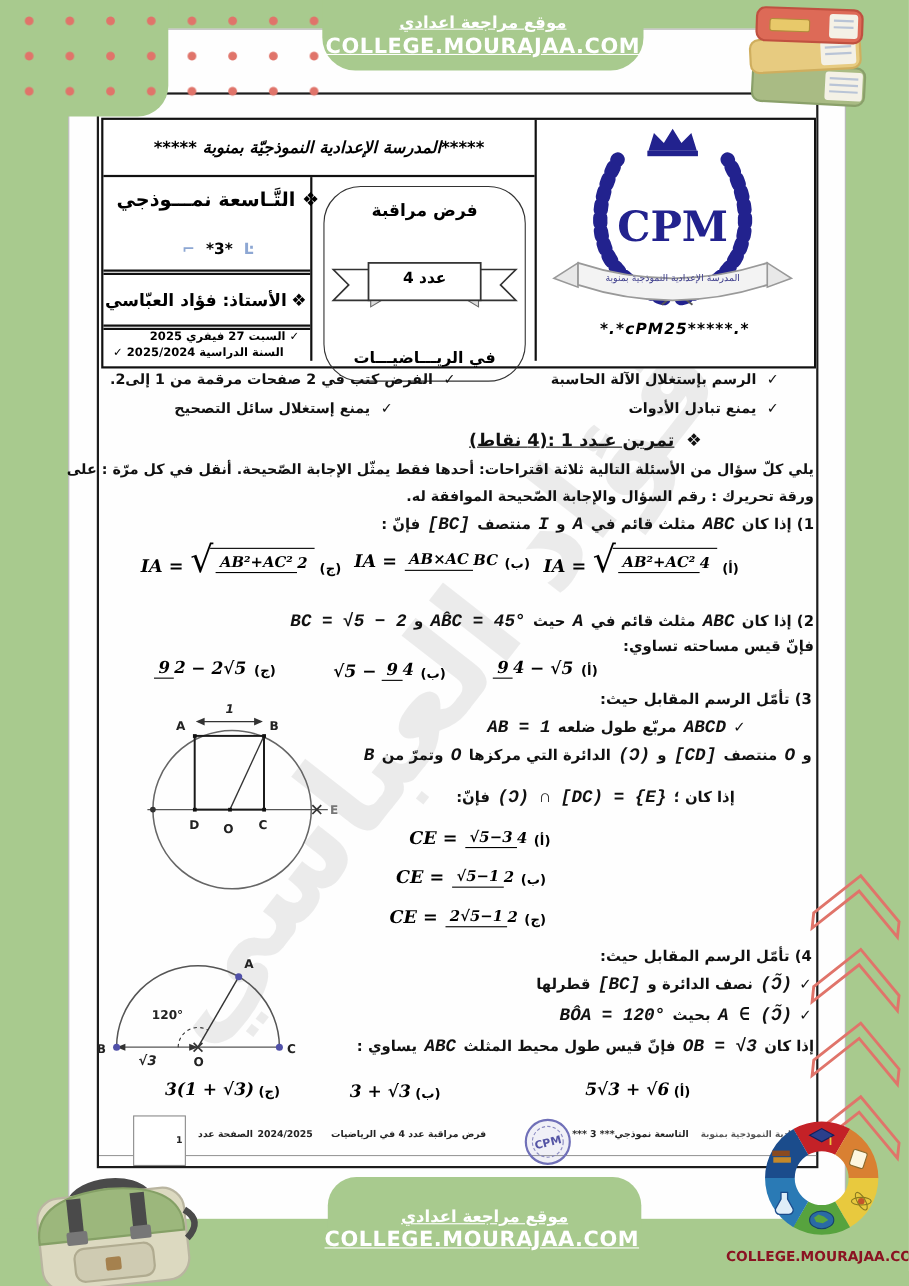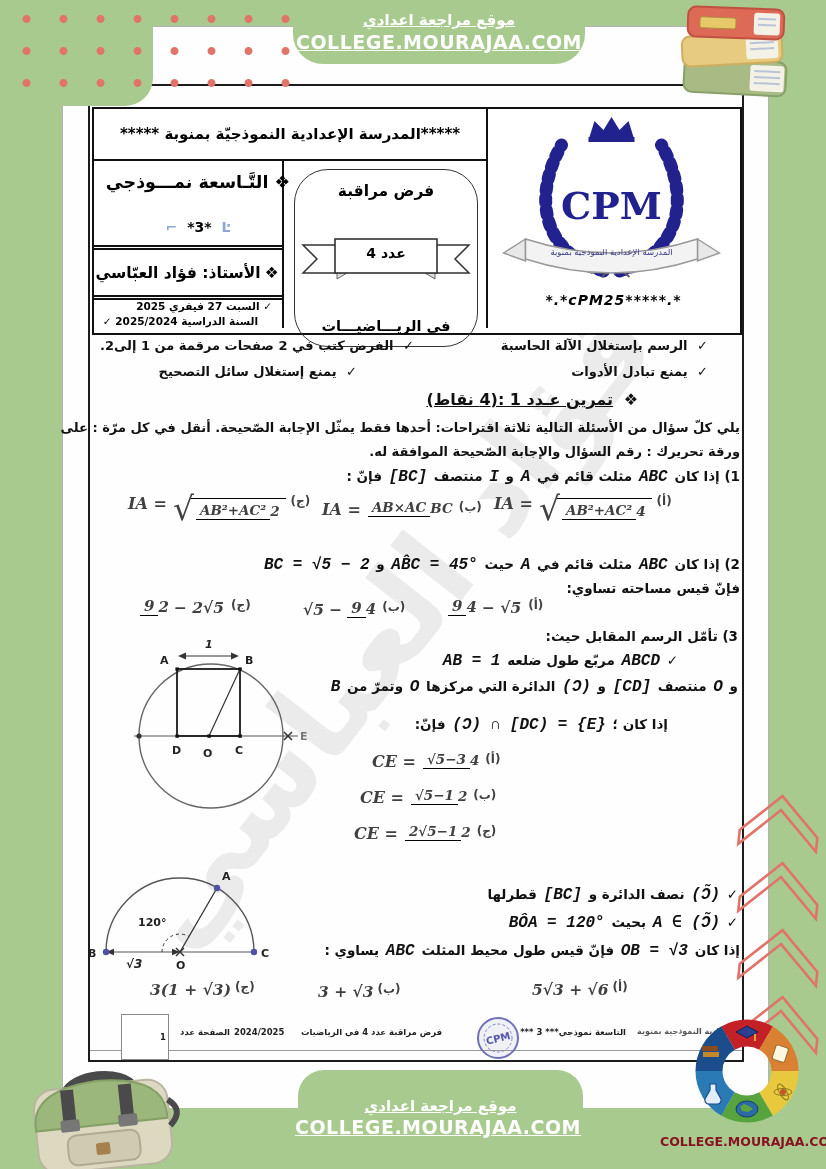--- a/index.html
+++ b/index.html
@@ -18,21 +18,21 @@
           display:flex;flex-direction:column;align-items:center;justify-content:center;gap:2px;}
   .bannertxt1{color:#fff;font-weight:bold;font-size:15px;text-decoration:underline;}
   .bannertxt2{color:#fff;font-weight:bold;font-size:19px;text-decoration:underline;letter-spacing:.5px;}
   .bstrip{left:0;top:1108px;width:826px;height:61px;background:#a8ca8e;}
   .btab{left:298px;top:1070px;width:285px;height:45px;background:#a8ca8e;border-radius:26px 26px 0 0;
         display:flex;align-items:flex-end;justify-content:center;padding-bottom:2px;}
   .badge{left:660px;top:1134px;width:166px;text-align:center;color:#8a1322;font-weight:bold;font-size:12.5px;}
   
   .htable{left:92px;top:107px;width:646px;height:224px;border:2.5px solid #111;background:#fff;}
   .c-school{left:0;top:0;width:392px;height:50px;border-bottom:2.5px solid #111;display:flex;align-items:center;justify-content:center;
-            font-weight:bold;font-size:15px;direction:rtl;}
+            font-weight:bold;font-size:15px;direction:rtl;font-style:italic;}
   .c-logo{left:392px;top:0;width:251px;height:219px;border-left:2.5px solid #111;}
   .vsep{left:188px;top:52px;width:0;height:167px;border-left:2.5px solid #111;}
   .dline{border-top:5px double #111;height:0;}
   .c-class{left:11px;top:54px;width:186px;height:80px;display:flex;flex-direction:column;align-items:center;justify-content:center;direction:rtl;gap:24px;}
   .c-teacher{left:0;top:143px;width:186px;height:42px;display:flex;align-items:center;justify-content:center;direction:rtl;font-weight:bold;font-size:15.5px;}
   .c-dates{left:0;top:192px;width:186px;height:27px;}
   .dateline{position:absolute;direction:rtl;font-weight:bold;font-size:10.5px;white-space:nowrap;}
   .exambox{left:200px;top:60px;width:182px;height:152px;border:1.6px solid #333;border-radius:34px;
            display:flex;flex-direction:column;align-items:center;justify-content:space-between;padding:12px 0;}
   .exline{font-weight:bold;font-size:15.5px;direction:rtl;}
@@ -41,22 +41,22 @@
   .logocode{position:absolute;left:0;top:183px;width:251px;text-align:center;font-style:italic;font-weight:bold;font-size:14px;letter-spacing:1px;}
   
   .ar-line{position:absolute;direction:rtl;text-align:right;font-weight:bold;font-size:13px;color:#111;white-space:nowrap;}
   .ar-line .chk{margin-left:5px;}
   .im{direction:ltr;unicode-bidi:isolate;font-family:Liberation Mono, monospace;
       font-style:italic;font-weight:bold;font-size:16px;margin:0 2px;}
   .extitle{font-size:16px;}
   .extitle .ttl{text-decoration:underline;}
   .qline{font-size:13.5px;}
   
-  .opt{position:absolute;display:flex;align-items:flex-start;direction:ltr;
-       font-family:"DejaVu Serif","Liberation Serif",serif;font-style:italic;font-weight:bold;color:#404040;}
+  .opt{position:absolute;display:flex;align-items:flex-end;direction:ltr;
+       font-family:"DejaVu Serif","Liberation Serif",serif;font-style:italic;font-weight:bold;color:#000000;}
   .lhs{font-size:16px;margin-right:5px;}
   .frac{display:inline-flex;flex-direction:row;align-items:center;font-size:13.5px;line-height:1.15;margin:0 2px;}
   .frac .fn{border-bottom:1.7px solid #000;padding:0 4px;}
   .sqrt{display:inline-flex;align-items:flex-start;margin:0 1px;}
   .rsign{font-style:normal;font-weight:normal;font-size:33px;line-height:30px;}
   .radicand{border-top:1.8px solid #000;margin-top:4px;margin-left:-3px;padding:1px 4px 0 3px;}
   .olet{font-family:"DejaVu Sans",sans-serif;font-style:normal;font-weight:bold;font-size:12px;margin:0 4px;}
   .rest,.pre{font-size:15.5px;margin:0 3px;}
   .fml{font-size:15.5px;}
   
@@ -323,20 +323,23 @@
     <line x1="180" y1="96" x2="172" y2="104" stroke="#333" stroke-width="1.6"></line>
     <text class="figlabel" x="93" y="12" font-size="11" font-style="italic" fill="#222">1</text>
     <text class="figlabel" x="48" y="28" font-size="11" fill="#222">A</text>
     <text class="figlabel" x="133" y="28" font-size="11" fill="#222">B</text>
     <text class="figlabel" x="60" y="118" font-size="11" fill="#222">D</text>
     <text class="figlabel" x="91" y="121" font-size="11" fill="#222">O</text>
     <text class="figlabel" x="123" y="118" font-size="11" fill="#222">C</text>
     <text class="figlabel" x="188" y="104" font-size="11" fill="#777">E</text>
   </svg>
 
+  <div class="ar-line qline" style="left:330px;top:862px;width:408px;">
+    <span>4)</span> <span>تأمّل الرسم المقابل حيث:</span>
+  </div>
   <div class="ar-line qline" style="left:330px;top:886px;width:408px;">
     <span>✓</span>
     <span class="im" dir="ltr">(Ɔ̃)</span>
     <span>نصف الدائرة و</span>
     <span class="im" dir="ltr">[BC]</span>
     <span>قطرلها</span>
   </div>
   <div class="ar-line qline" style="left:330px;top:912px;width:408px;">
     <span>✓</span>
     <span class="im" dir="ltr">A ∈ (Ɔ̃)</span>

